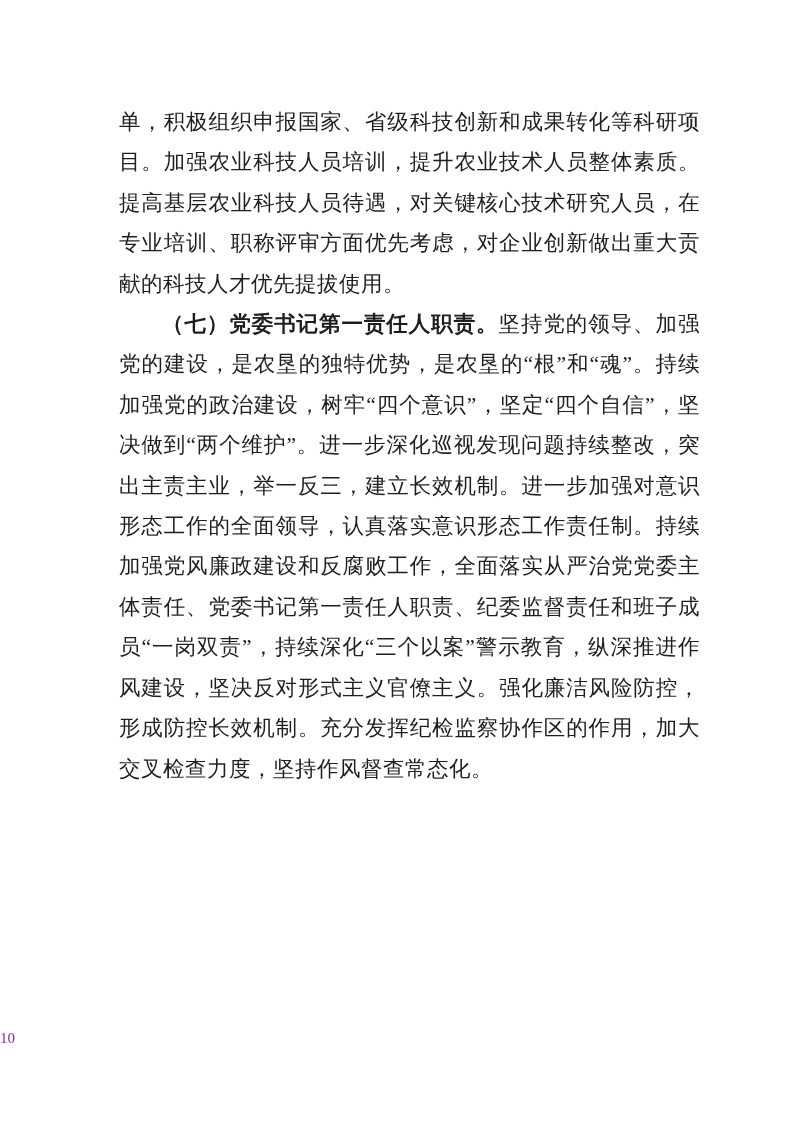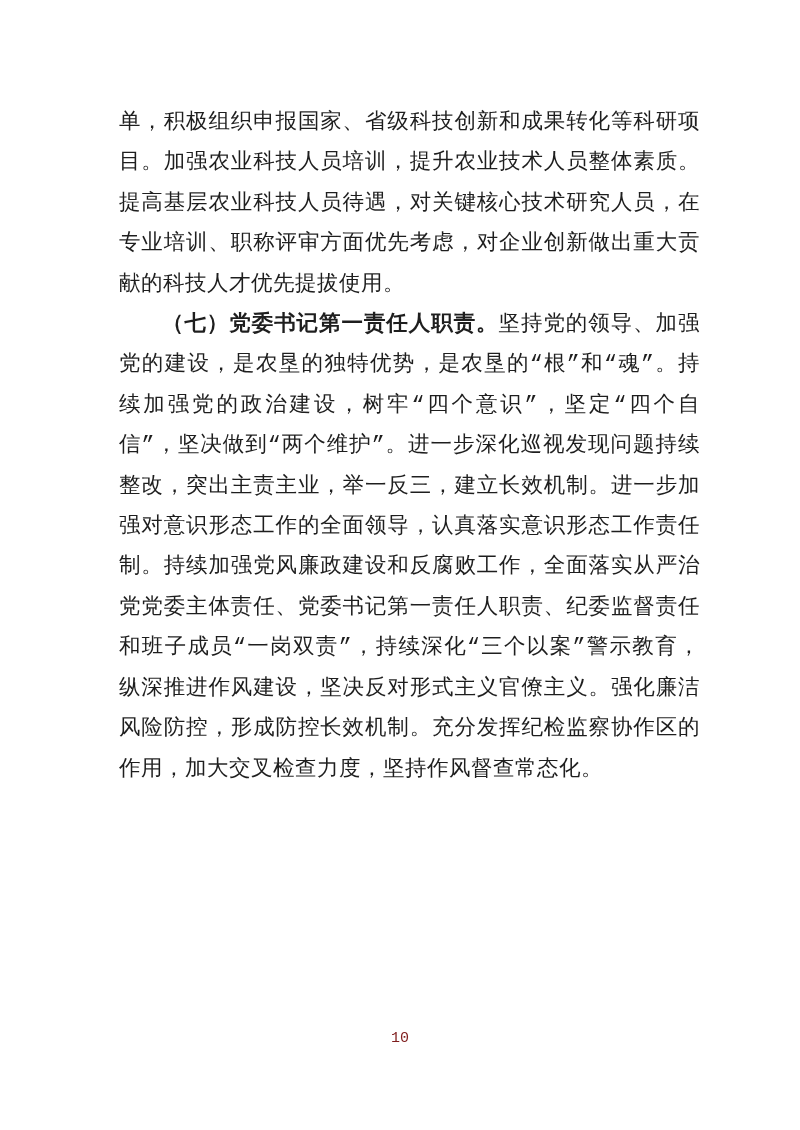--- a/index.html
+++ b/index.html
@@ -5,21 +5,21 @@
   html, body {
     margin: 0;
     padding: 0;
     background: #ffffff;
   }
   .page {
     position: relative;
     width: 800px;
     height: 1130px;
     background: #ffffff;
-    font-family: Liberation Mono, monospace;
+    font-family: Liberation Serif, serif;
     color: #1e1e1e;
     overflow: hidden;
   }
   .content {
     position: absolute;
     left: 119px;
     top: 102px;
     width: 581px;
     font-size: 21.5px;
     line-height: 40.4px;
@@ -34,23 +34,22 @@
     text-indent: 43px;
   }
   .lead-bold {
     font-weight: bold;
   }
   .page-number {
     position: absolute;
     left: 0;
     top: 1030px;
     width: 800px;
-    text-align: center;
     font-size: 15px;
-    color: #7f1d1d;
+    color: #a21caf;
   }
 </style>
 </head>
 <body>
 
 <div class="page">
   <div class="content">
     <p class="para"><span>单，积极组织申报国家、省级科技创新和成果转化等科研项目。加强农业科技人员培训，提升农业技术人员整体素质。提高基层农业科技人员待遇，对关键核心技术研究人员，在专业培训、职称评审方面优先考虑，对企业创新做出重大贡献的科技人才优先提拔使用。</span></p>
     <p class="para indented"><span class="lead-bold">（七）党委书记第一责任人职责。</span><span>坚持党的领导、加强党的建设，是农垦的独特优势，是农垦的“根”和“魂”。持续加强党的政治建设，树牢“四个意识”，坚定“四个自信”，坚决做到“两个维护”。进一步深化巡视发现问题持续整改，突出主责主业，举一反三，建立长效机制。进一步加强对意识形态工作的全面领导，认真落实意识形态工作责任制。持续加强党风廉政建设和反腐败工作，全面落实从严治党党委主体责任、党委书记第一责任人职责、纪委监督责任和班子成员“一岗双责”，持续深化“三个以案”警示教育，纵深推进作风建设，坚决反对形式主义官僚主义。强化廉洁风险防控，形成防控长效机制。充分发挥纪检监察协作区的作用，加大交叉检查力度，坚持作风督查常态化。</span></p>
   </div>

